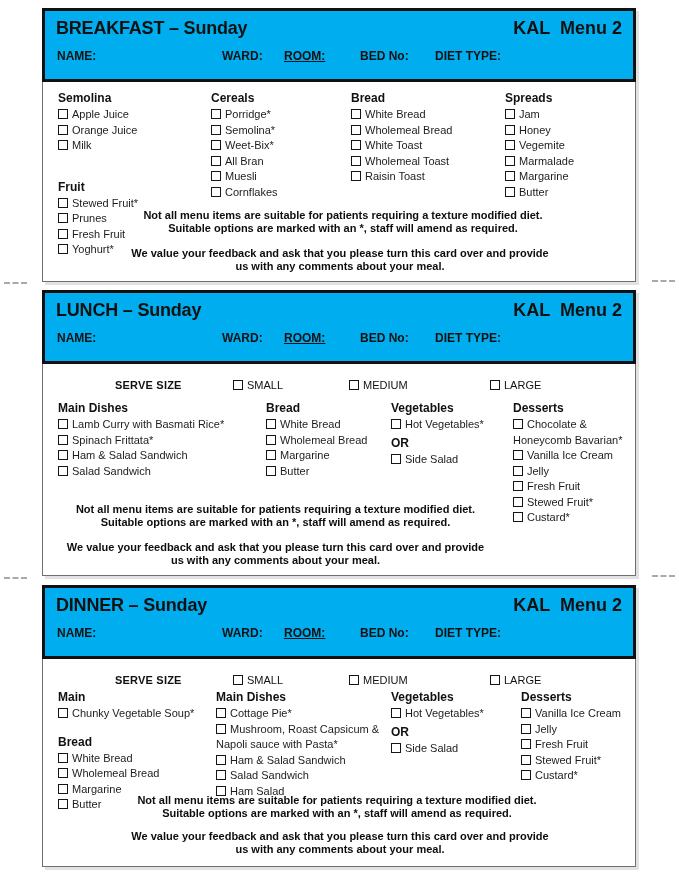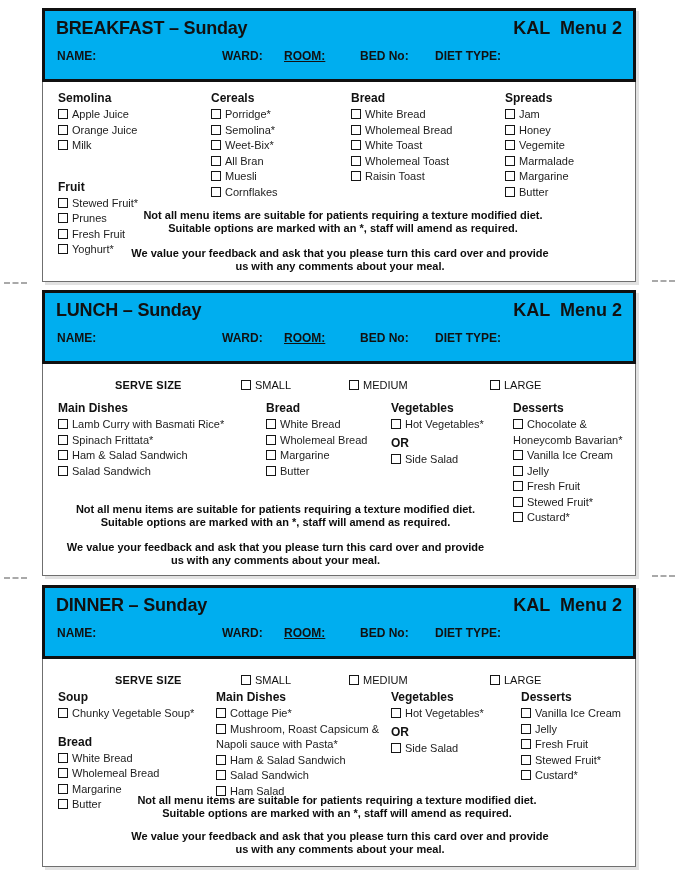--- a/index.html
+++ b/index.html
@@ -21,21 +21,21 @@
   .card-menu{position:absolute;right:11px;top:7px;font-size:18px;font-weight:bold;
         white-space:pre;}
   .hfield{position:absolute;top:38px;font-size:12px;font-weight:bold;}
   .f-name{left:12px;} .f-ward{left:177px;} .f-room{left:239px;text-decoration:underline;}
   .f-bed{left:315px;} .f-diet{left:390px;}
 
   
   .serve{position:absolute;top:88px;left:0;right:0;height:14px;font-size:11px;}
   .serve-label{position:absolute;left:72px;font-weight:bold;letter-spacing:0.2px;}
   .serve-opt{position:absolute;}
-  .so-0{left:198px;} .so-1{left:306px;} .so-2{left:424px;margin-left:23px;}
+  .so-0{left:190px;} .so-1{left:306px;} .so-2{left:424px;margin-left:23px;}
 
   
   .col{position:absolute;}
   #card0 .col{top:82px;}
   #card0 .col-0{left:15px;width:150px;}
   #card0 .col-1{left:168px;width:140px;}
   #card0 .col-2{left:308px;width:150px;}
   #card0 .col-3{left:462px;width:126px;}
   #card0 .col-0 .section + .section{margin-top:26px;}
 
@@ -222,21 +222,21 @@
       <span class="hfield f-diet">DIET TYPE:</span>
     </div>
     <div class="serve">
       <span class="serve-label">SERVE SIZE</span>
       <span class="serve-opt so-0"><span class="cb"></span><span>SMALL</span></span>
       <span class="serve-opt so-1"><span class="cb"></span><span>MEDIUM</span></span>
       <span class="serve-opt so-2"><span class="cb"></span><span>LARGE</span></span>
     </div>
     <div class="col col-0">
         <div class="section">
-          <div class="sec-title">Soup</div>
+          <div class="sec-title">Main</div>
           <div class="item"><span class="cb"></span>Chunky Vegetable Soup*</div>
         </div>
         <div class="section">
           <div class="sec-title">Bread</div>
           <div class="item"><span class="cb"></span>White Bread</div>
           <div class="item"><span class="cb"></span>Wholemeal Bread</div>
           <div class="item"><span class="cb"></span>Margarine</div>
           <div class="item"><span class="cb"></span>Butter</div>
         </div>
       </div>

